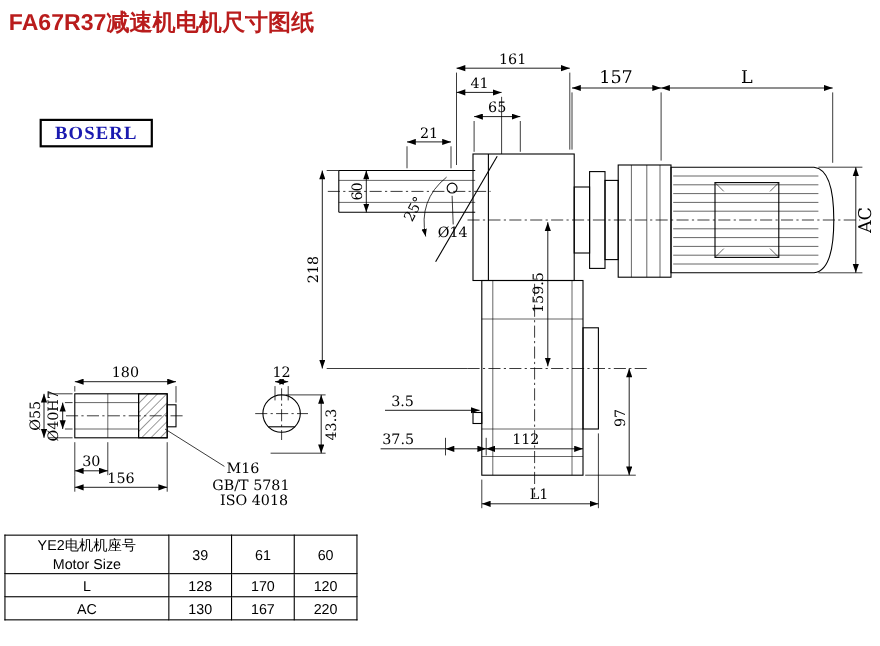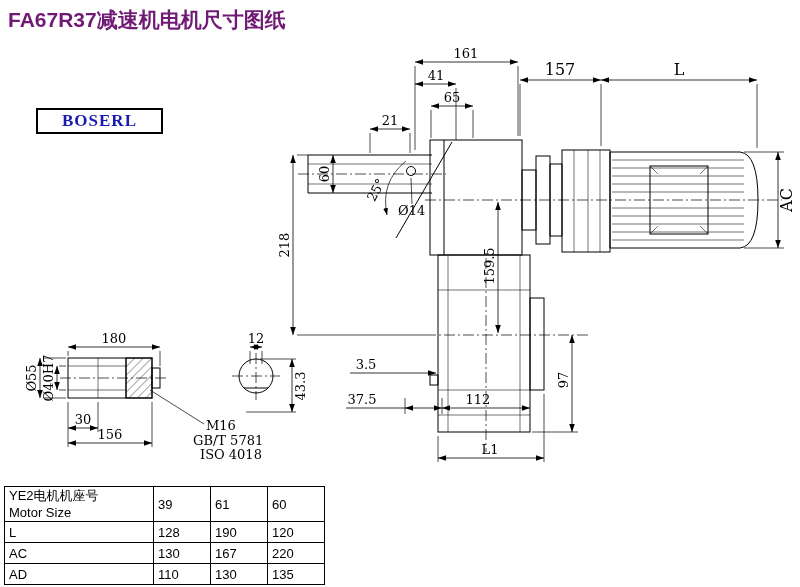--- a/index.html
+++ b/index.html
@@ -1,28 +1,28 @@
 <!DOCTYPE html>
 <html><head>
 <meta charset="utf-8">
 <style>
   html,body{margin:0;padding:0;background:#fff;}
   body{width:800px;height:587px;position:relative;font-family:"Liberation Sans",sans-serif;color:#000;overflow:hidden;}
-  .title{position:absolute;left:8px;top:6px;font-size:21px;font-weight:bold;color:#701a75;font-family:"Liberation Sans",sans-serif;}
-  .logo-box{position:absolute;left:36px;top:108px;border:2px solid #000;padding:1px 24px;font-size:17px;font-weight:bold;color:#1a1ab0;font-family:"Liberation Serif",serif;letter-spacing:1px;}
+  .title{position:absolute;left:8px;top:6px;font-size:21px;font-weight:bold;color:#b91c1c;font-family:"Liberation Sans",sans-serif;}
+  .logo-box{position:absolute;left:36px;top:108px;border:2px solid #000;padding:1px 12px;font-size:17px;font-weight:bold;color:#1a1ab0;font-family:"Liberation Serif",serif;letter-spacing:1px;}
   svg.drawing{position:absolute;left:0;top:0;}
   svg .s{stroke:#000;stroke-width:1;fill:none;}
   svg .thin{stroke:#000;stroke-width:0.55;fill:none;}
   svg .ext{stroke:#000;stroke-width:0.7;fill:none;}
   svg .dl{stroke:#000;stroke-width:0.8;fill:none;}
   svg .cl{stroke:#000;stroke-width:0.7;fill:none;stroke-dasharray:11 3 2 3;}
   svg text.dim{font-family:"DejaVu Serif",serif;font-size:13px;fill:#000;text-anchor:middle;}
   svg text.big{font-size:16px;}
   svg text.lbl{text-anchor:start;}
-  table.dim-table{position:absolute;left:4px;top:486px;border-collapse:collapse;font-size:13px;text-align:left;}
+  table.dim-table{position:absolute;left:4px;top:486px;border-collapse:collapse;font-size:13px;text-align:center;}
   table.dim-table td{border:1px solid #000;padding:0 4px;height:20px;}
   table.dim-table td.c0{width:140px;}
   table.dim-table td.cv{width:48px;}
   table.dim-table .hdr div{line-height:17px;}
 </style>
 </head>
 <body>
 
 <div class="title">FA67R37减速机电机尺寸图纸</div>
 <div class="logo-box">BOSERL</div>
@@ -261,29 +261,23 @@
         <div>YE2电机机座号</div>
         <div>Motor Size</div>
       </td>
       <td class="cv">39</td>
       <td class="cv">61</td>
       <td class="cv">60</td>
     </tr>
     <tr>
       <td class="c0">L</td>
       <td class="cv">128</td>
-      <td class="cv">190</td>
+      <td class="cv">170</td>
       <td class="cv">120</td>
     </tr>
     <tr>
       <td class="c0">AC</td>
       <td class="cv">130</td>
       <td class="cv">167</td>
       <td class="cv">220</td>
     </tr>
-    <tr>
-      <td class="c0">AD</td>
-      <td class="cv">110</td>
-      <td class="cv">130</td>
-      <td class="cv">135</td>
-    </tr>
   </tbody>
 </table>
 
 </body></html>

